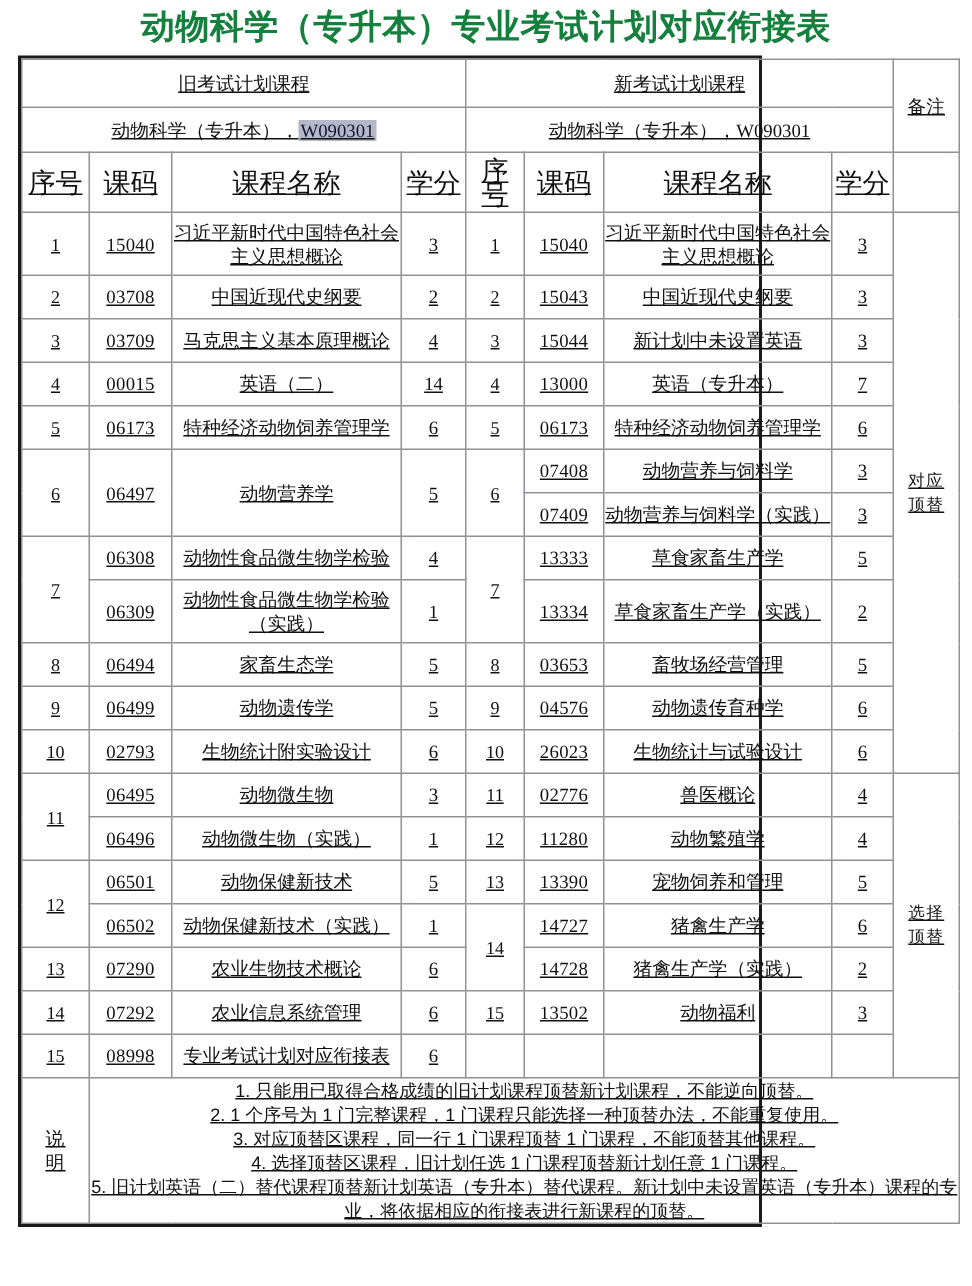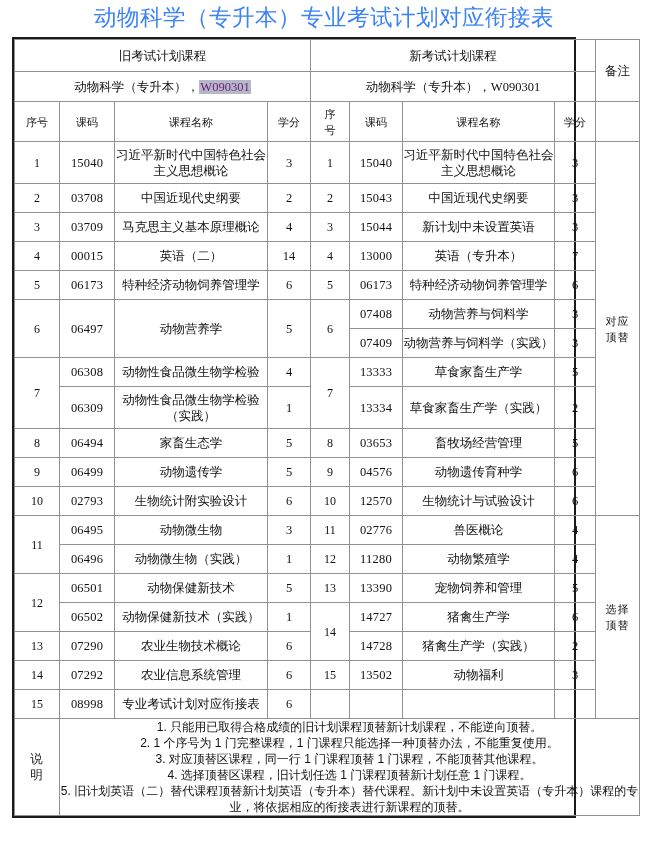--- a/index.html
+++ b/index.html
@@ -16,33 +16,34 @@
   }
   .page {
     width: 648px;
     height: 857px;
     position: relative;
     box-sizing: border-box;
   }
   #page-title {
     text-align: center;
     font-family: "Liberation Serif", "DejaVu Serif", serif;
-    font-weight: normal;
+    font-weight: bold;
     font-size: 22.5px;
     letter-spacing: 0.5px;
     line-height: 30px;
     margin: 3px 0 4px 0;
-    color: #3b82f6;
+    color: #15803d;
     white-space: nowrap;
   }
   .table-wrap {
     margin: 0 10px 0 12px;
     border: 2px solid #1a1a1a;
     box-sizing: border-box;
-    width: 564px;
+    width: 496px;
+    text-decoration: underline;
   }
   table.main {
     border-collapse: collapse;
     width: 100%;
     table-layout: fixed;
     font-size: 12px;
   }
   table.main td, table.main th {
     border: 1px solid #8f9196;
     padding: 0;
@@ -65,40 +66,40 @@
 
   .grp-head {
     font-size: 12.5px;
     height: 32px;
   }
   .plan-line {
     font-size: 12.5px;
     height: 30px;
   }
   .colhead {
-    font-size: 11px;
+    font-size: 18px;
     height: 40px;
     padding-left: 40px;
   }
   .name-cell {
     text-align: left;
     padding: 2px 5px 2px 7px;
     line-height: 19px;
     font-size: 12.5px;
   }
   .num-cell { font-size: 12.5px; }
   .code-cell { font-size: 12.5px; letter-spacing: 0.2px;}
   .remark-cell {
     font-size: 11px;
     line-height: 19px;
     letter-spacing: 1px;
   }
   .sel-highlight {
     background: #b4b8c8;
-    color: #701a75;
+    color: #0f172a;
     padding: 0 1px;
   }
   .thick-bottom > td { border-bottom: 2px solid #1a1a1a; }
 
   .notes-label {
     width: 45px;
     font-size: 12.5px;
     line-height: 22px;
     letter-spacing: 1px;
   }
@@ -272,21 +273,21 @@
           <td class="name-cell">动物遗传育种学</td>
           <td class="num-cell">6</td>
         </tr>
 
         <tr class="r-h thick-bottom">
           <td>10</td>
           <td class="code-cell">02793</td>
           <td class="name-cell">生物统计附实验设计</td>
           <td class="num-cell">6</td>
           <td>10</td>
-          <td class="code-cell">12570</td>
+          <td class="code-cell">26023</td>
           <td class="name-cell">生物统计与试验设计</td>
           <td class="num-cell">6</td>
         </tr>
 
         <tr class="r-sub">
           <td rowspan="2">11</td>
           <td class="code-cell">06495</td>
           <td class="name-cell">动物微生物</td>
           <td class="num-cell">3</td>
           <td>11</td>

